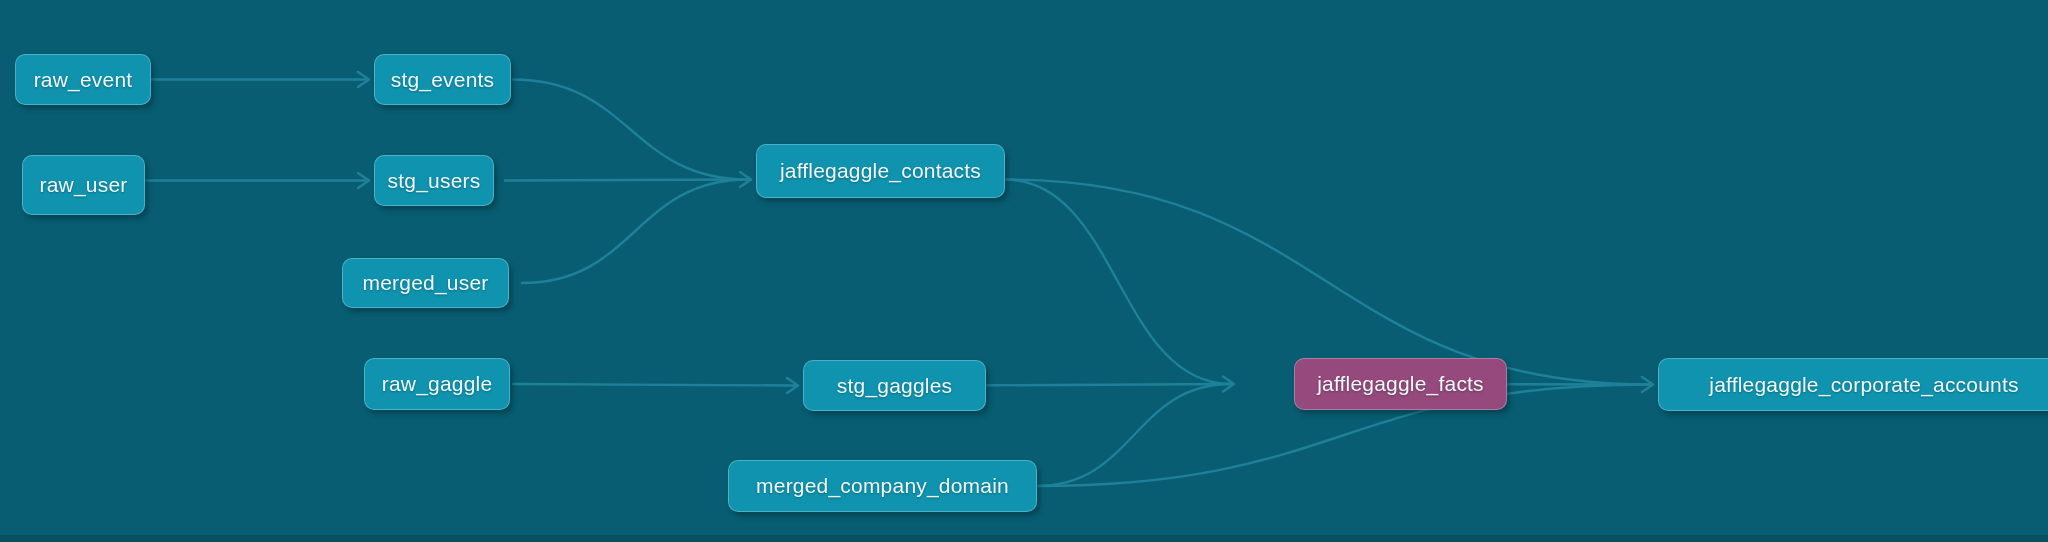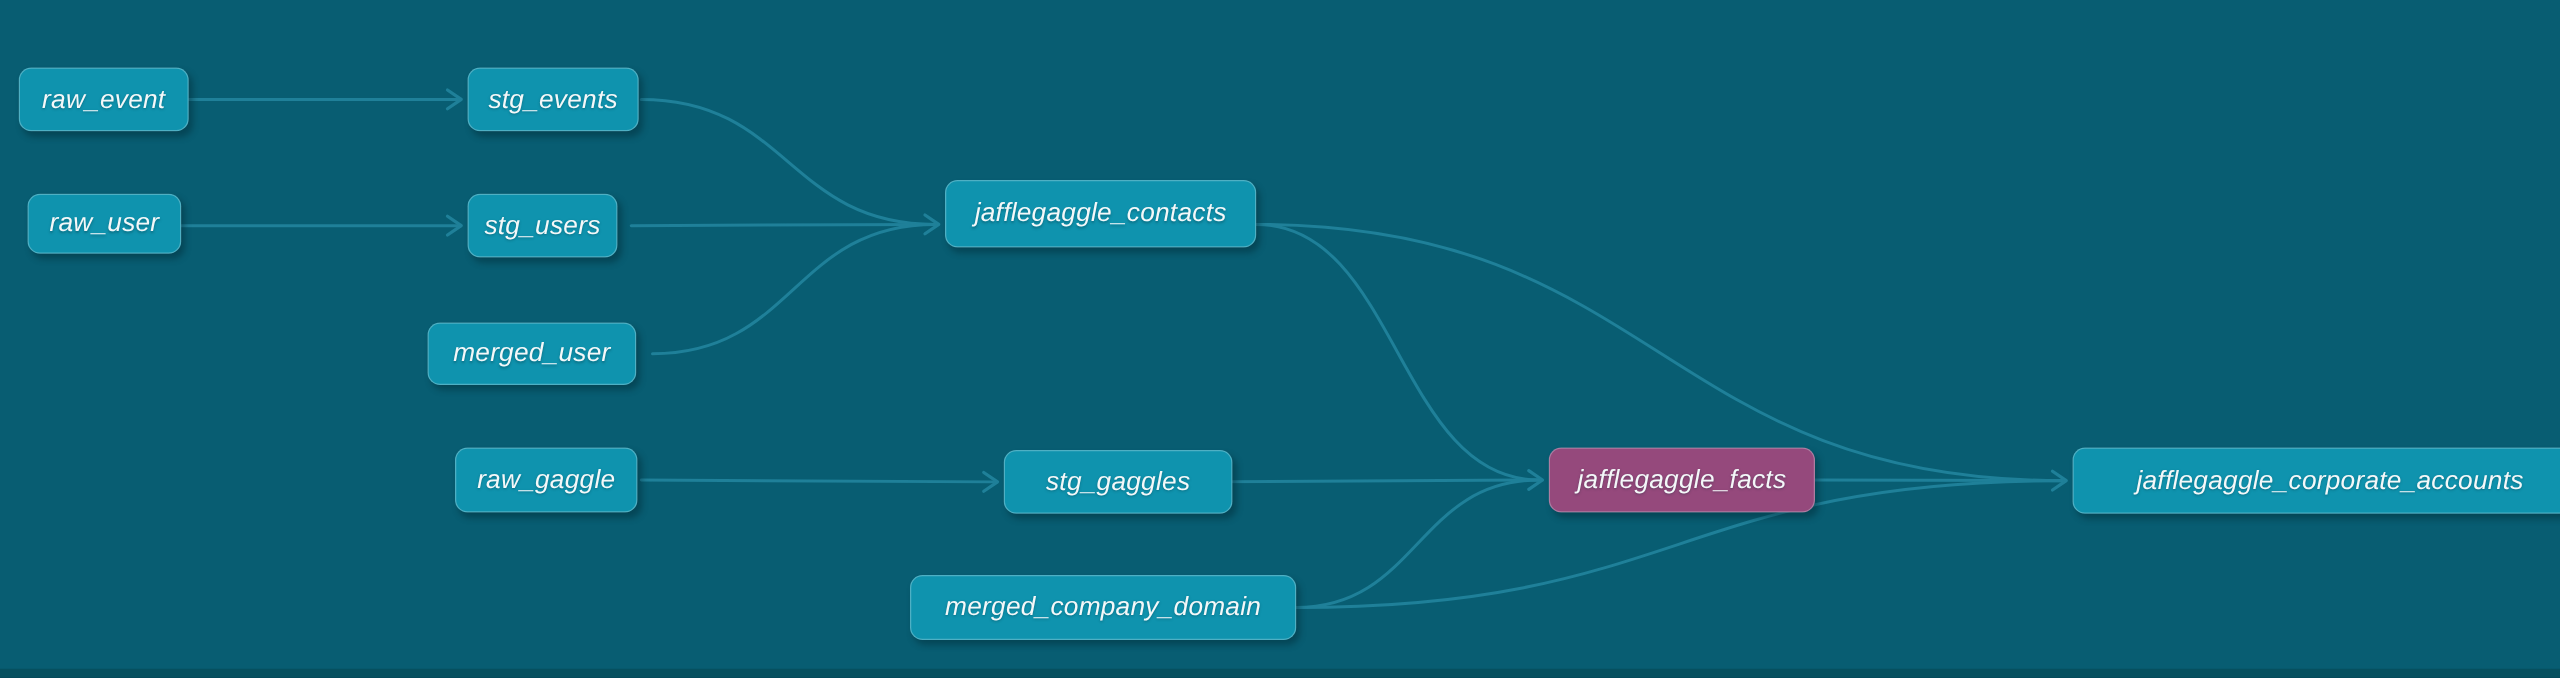--- a/index.html
+++ b/index.html
@@ -7,21 +7,20 @@
     padding: 0;
     background: #063c4a;
     font-family: "Liberation Sans", "DejaVu Sans", sans-serif;
   }
   .canvas {
     position: relative;
     width: 2048px;
     height: 542px;
     background: var(--background, #085d72);
     overflow: hidden;
-    font-style: italic;
   }
   #edges-svg {
     position: absolute;
     left: 0;
     top: 0;
     pointer-events: none;
   }
   #edges-svg path.edge {
     fill: none;
     stroke: var(--edge, #1f8099);
@@ -90,42 +89,42 @@
       <path d="M 1005 179.5 C 1327.5 179.5, 1327.5 384.5, 1650 384.5" class="edge"></path>
       <path d="M 1037 486 C 1343.5 486, 1343.5 384.5, 1650 384.5" class="edge"></path>
     </svg>
   <div id="nodes-layer">
       <div class="node" style="left: 15px; top: 54px; width: 136px; height: 51px;">
         <span class="node-label">raw_event</span>
       </div>
       <div class="node" style="left: 374px; top: 54px; width: 137px; height: 51px;">
         <span class="node-label">stg_events</span>
       </div>
-      <div class="node" style="left: 22px; top: 155px; width: 123px; height: 48px;">
+      <div class="node" style="left: 22px; top: 155px; width: 123px; height: 60px;">
         <span class="node-label">raw_user</span>
       </div>
       <div class="node" style="left: 374px; top: 155px; width: 120px; height: 51px;">
         <span class="node-label">stg_users</span>
       </div>
       <div class="node" style="left: 342px; top: 258px; width: 167px; height: 50px;">
         <span class="node-label">merged_user</span>
       </div>
       <div class="node" style="left: 364px; top: 358px; width: 146px; height: 52px;">
         <span class="node-label">raw_gaggle</span>
       </div>
       <div class="node" style="left: 803px; top: 360px; width: 183px; height: 51px;">
         <span class="node-label">stg_gaggles</span>
       </div>
       <div class="node" style="left: 728px; top: 460px; width: 309px; height: 52px;">
         <span class="node-label">merged_company_domain</span>
       </div>
       <div class="node" style="left: 756px; top: 144px; width: 249px; height: 54px;">
         <span class="node-label">jafflegaggle_contacts</span>
       </div>
-      <div class="node highlight" style="left: 1239px; top: 358px; width: 213px; height: 52px;">
+      <div class="node highlight" style="left: 1294px; top: 358px; width: 213px; height: 52px;">
         <span class="node-label">jafflegaggle_facts</span>
       </div>
       <div class="node" style="left: 1658px; top: 358px; width: 412px; height: 53px;">
         <span class="node-label">jafflegaggle_corporate_accounts</span>
       </div>
     </div>
   <div class="bottom-strip"></div>
 </div>
 
 </body></html>

